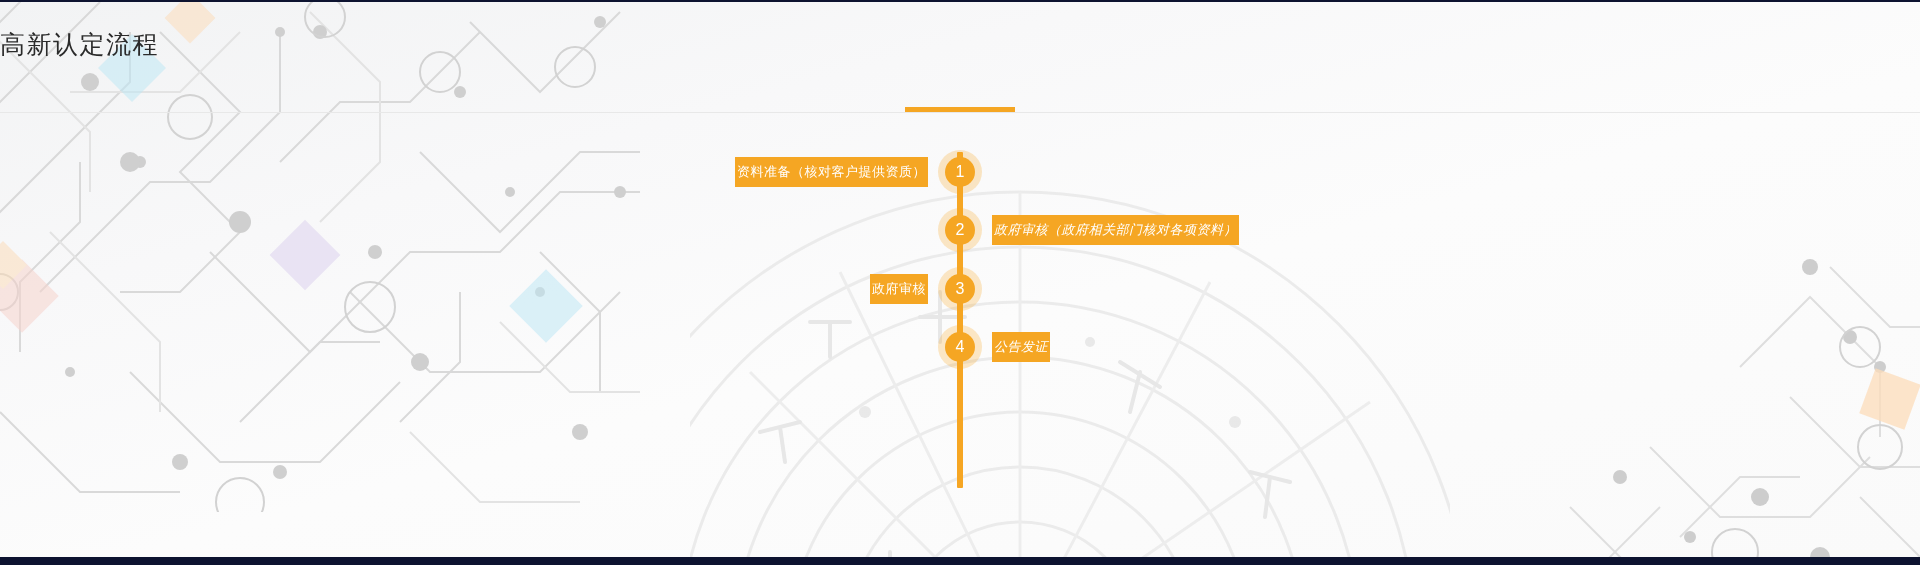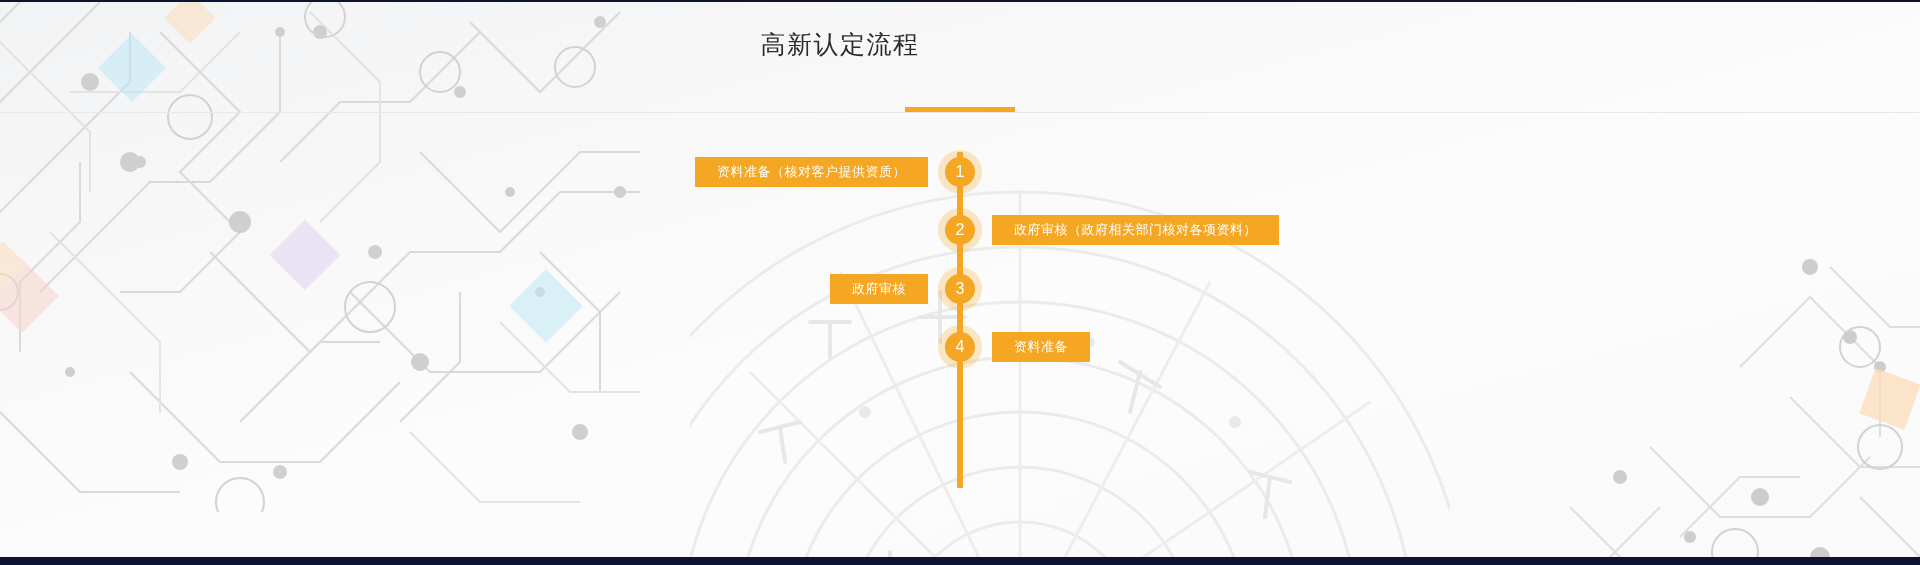--- a/index.html
+++ b/index.html
@@ -76,26 +76,25 @@
     top: 110px;
     width: 1920px;
     height: 1px;
     background: #e8e8e8;
   }
   .page-title {
     position: absolute;
     top: 26px;
     left: 0;
     width: 1668px;
-    text-align: center;
+    text-align: left;
     font-size: 25px;
     letter-spacing: 1.5px;
     color: #2b2b2b;
     font-weight: 400;
-    margin-left: 6px;
   }
   .title-underline {
     position: absolute;
     left: 50%;
     transform: translateX(-50%);
     top: 105px;
     width: 110px;
     height: 5px;
     background: #f5a623;
   }
@@ -152,26 +151,26 @@
 
   
   .chip {
     position: absolute;
     top: -15px;
     background: #f5a623;
     color: #ffffff;
     font-size: 13px;
     line-height: 30px;
     height: 30px;
-    padding: 0 22px;
+    padding: 0 2px;
     white-space: nowrap;
     letter-spacing: .5px;
   }
   .chip.left  { right: 32px; }
-  .chip.right { left: 32px; }
+  .chip.right { left: 32px; font-style: italic; }
 </style>
 </head>
 <body>
 
 <div class="chrome-top"></div>
 
 <div class="page">
 
   <svg class="circuit circuit-tl" viewBox="0 0 660 520">
     <g stroke="#d4d4d4" stroke-width="2" fill="none" opacity="0.85">
@@ -331,21 +330,21 @@
     </div>
 
     <div class="step" style="top:137px;">
       <div class="chip left">政府审核</div>
       <div class="marker">
         <div class="marker-inner">3</div>
       </div>
     </div>
 
     <div class="step" style="top:195px;">
-      <div class="chip right">资料准备</div>
+      <div class="chip right">公告发证</div>
       <div class="marker">
         <div class="marker-inner">4</div>
       </div>
     </div>
   </div>
 
 </div>
 
 <div class="chrome-bottom"></div>
 

